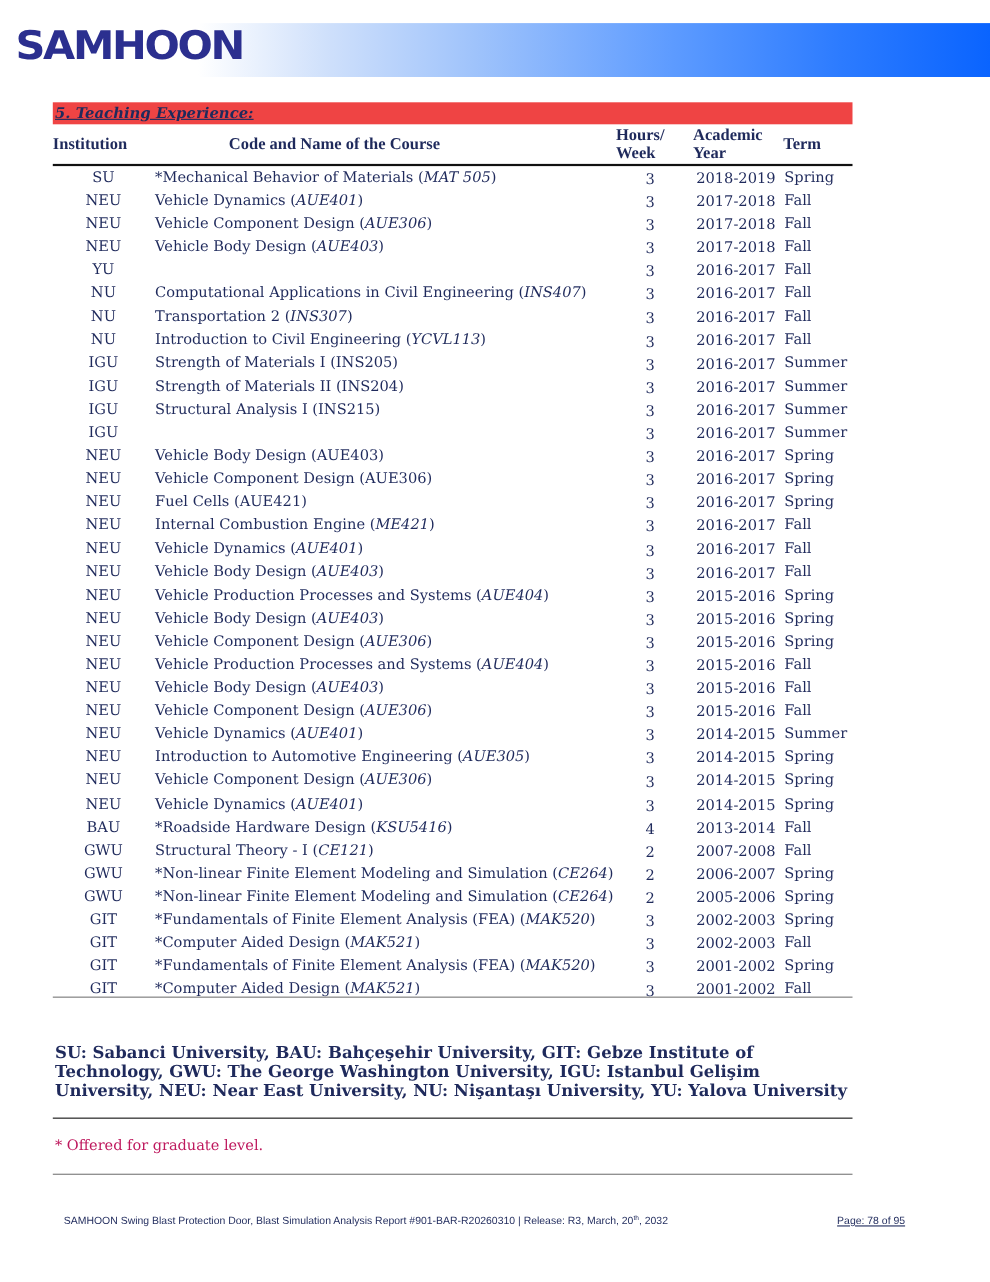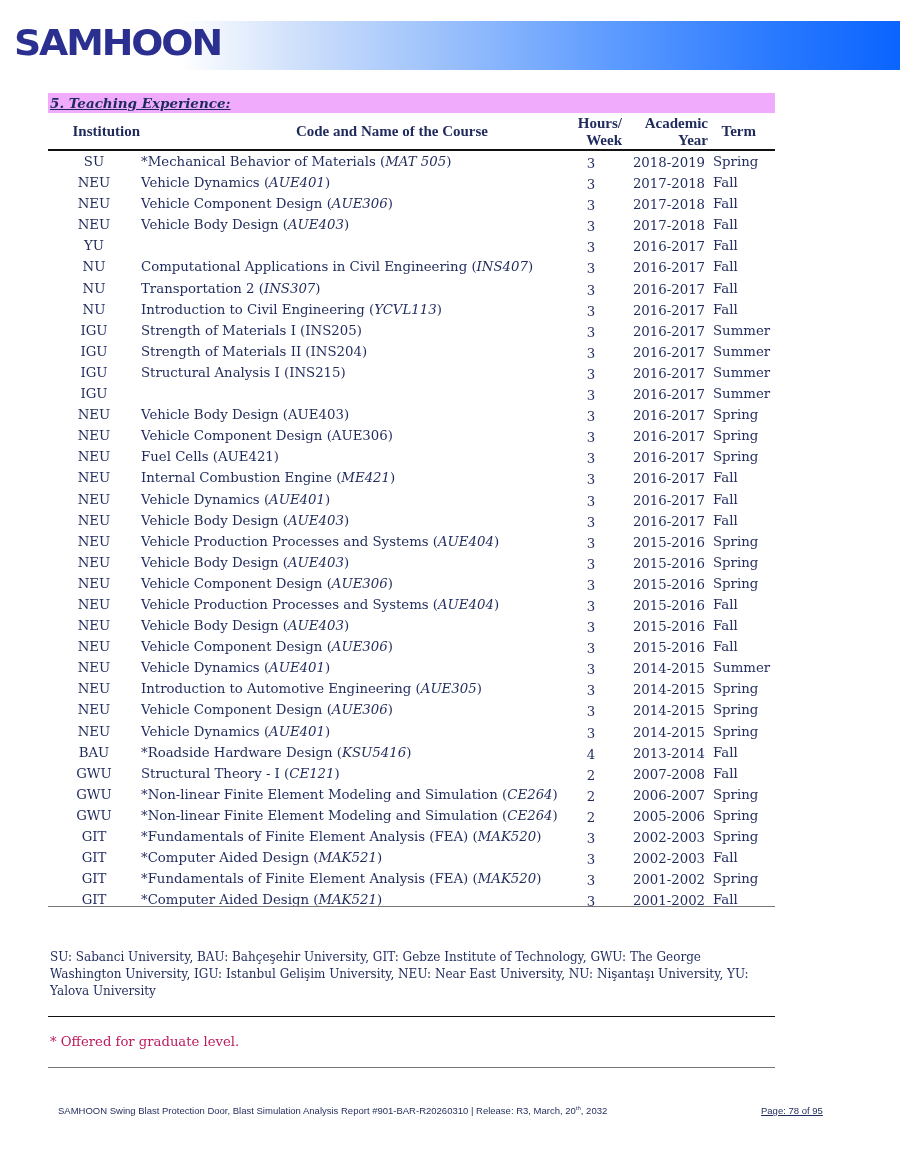--- a/index.html
+++ b/index.html
@@ -3,40 +3,40 @@
 <meta charset="utf-8">
 <style>
   html, body { margin: 0; padding: 0; background: #ffffff; }
   body { width: 900px; height: 1165px; position: relative; overflow: hidden; font-family: "DejaVu Serif", serif; color: #1f2a5c; }
 
   .banner { position: absolute; left: 0; top: 21px; width: 900px; height: 49px;
     background: linear-gradient(90deg, #ffffff 0%, #ffffff 20%, #cfe0fb 33%, #9fc3fb 48%, #5d9bff 68%, #2c7bff 85%, #0a64ff 100%); }
   .logo { position: absolute; left: 14px; top: 23px; font-family: "DejaVu Sans", sans-serif; font-weight: bold;
     font-size: 36px; letter-spacing: -2px; color: #2b2f8f; transform: scaleX(1.05); transform-origin: left; line-height: 40px; }
 
-  .section-bar { position: absolute; left: 48px; top: 93px; width: 727px; height: 20px; background: #f0abfc; }
+  .section-bar { position: absolute; left: 48px; top: 93px; width: 727px; height: 20px; background: #ef4444; }
   .section-title { position: absolute; left: 2px; top: 0px; font-family: "DejaVu Serif", serif; font-style: italic; font-weight: bold;
     font-size: 13.5px; text-decoration: underline; color: #1f2a5c; line-height: 20px; }
 
   .thead { position: absolute; left: 48px; top: 114px; width: 727px; height: 35px; border-bottom: 2px solid #111; }
-  .th { position: absolute; font-family: "Liberation Serif", serif; font-weight: bold; font-size: 15px; color: #1f2a5c; line-height: 17px; text-align: right; }
+  .th { position: absolute; font-family: "Liberation Serif", serif; font-weight: bold; font-size: 15px; color: #1f2a5c; line-height: 17px; text-align: left; }
 
   .tbody { position: absolute; left: 48px; top: 151px; width: 727px; }
   .row { position: relative; height: 21.1px; }
   .cell { position: absolute; top: 0; font-size: 13.3px; line-height: 21px; white-space: nowrap; color: #1f2a5c; }
   .c-inst { left: 0; width: 92px; text-align: center; }
   .c-course { left: 93px; }
   .c-course i { font-style: italic; }
   .c-hours { left: 520px; width: 46px; text-align: center; top: 2px; }
   .c-year { left: 583px; width: 76px; text-align: center; top: 1px; }
   .c-term { left: 665px; }
 
   .table-bottom { position: absolute; left: 48px; top: 906px; width: 727px; height: 0; border-top: 1px solid #777; }
 
-  .legend { position: absolute; left: 50px; top: 949px; width: 720px; font-size: 12px; line-height: 17px; color: #1f2a5c; }
+  .legend { position: absolute; left: 50px; top: 949px; width: 720px; font-size: 15px; line-height: 17px; color: #1f2a5c; font-weight: bold; }
   .rule1 { position: absolute; left: 48px; top: 1016px; width: 727px; border-top: 1.5px solid #111; }
   .note { position: absolute; left: 50px; top: 1033px; font-size: 13.2px; line-height: 17px; color: #be185d; }
   .rule2 { position: absolute; left: 48px; top: 1067px; width: 727px; border-top: 1px solid #777; }
 
   .footer-left { position: absolute; left: 58px; top: 1105px; font-family: "Liberation Sans", sans-serif; font-size: 9.5px; color: #1f2a5c; }
   .footer-left sup { font-size: 6px; }
   .footer-right { position: absolute; left: 761px; top: 1105px; font-family: "Liberation Sans", sans-serif; font-size: 9.5px; color: #1f2a5c; text-decoration: underline; }
 </style>
 </head>
 <body>

